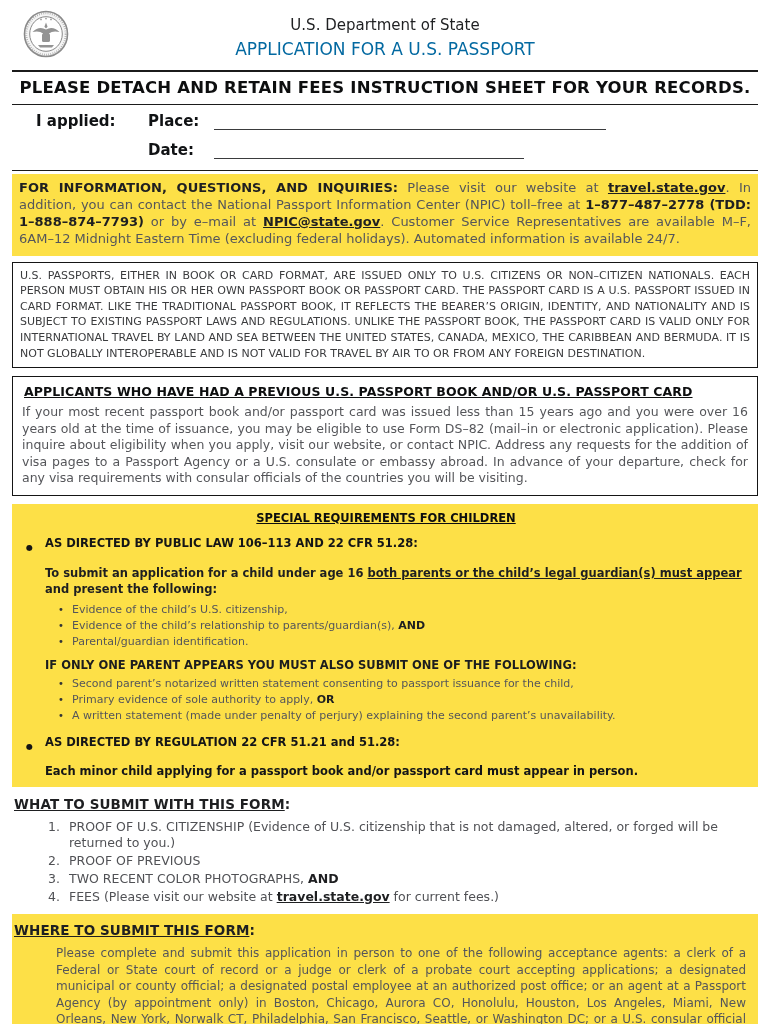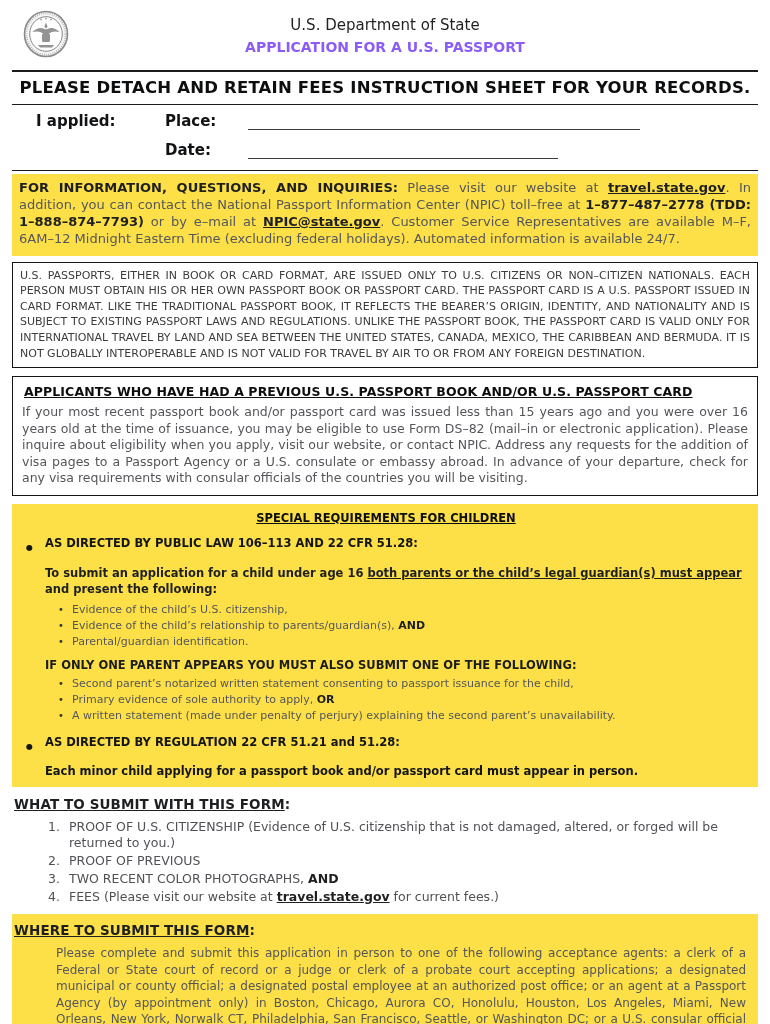--- a/index.html
+++ b/index.html
@@ -16,30 +16,30 @@
   .u { text-decoration:underline; }
   .dk { color:#1e1f21; }
   .just { text-align:justify; }
   .yellow { background:#fde047; }
 
   
   .hdr { position:relative; padding:4px 0 8px; min-height:62px; }
   .seal { position:absolute; left:10px; top:1px; width:48px; height:50px; }
   .hdr-titles { text-align:center; padding-top:4px; }
   .agency { font-size:15px; color:#1f2022; margin-bottom:5px; }
-  .form-title { font-size:14px; font-weight:bold; color:#8b5cf6; }
+  .form-title { font-size:17px; font-weight:normal; color:#0369a1; }
 
   .rule { border-top:2px solid #1b1b1b; }
   .rule.thin { border-top-width:1.5px; }
 
   .detach { font-size:16.5px; font-weight:bold; color:#0d0e0f; text-align:center; padding:6px 0 7px; letter-spacing:.2px; }
 
   
   .applied { padding:7px 0 0 24px; font-size:15px; color:#101214; }
-  .arow { display:flex; align-items:flex-end; margin-bottom:11px;gap:17px; }
+  .arow { display:flex; align-items:flex-end; margin-bottom:11px; }
   .ilabel { font-weight:bold; width:112px; flex:none; }
   .flabel { font-weight:bold; width:66px; flex:none; }
   .bline { border-bottom:1.5px solid #3a3b3d; height:16px; display:inline-block; }
   .place-line { width:392px; }
   .date-line { width:310px; }
 
   
   .info-box { margin-top:3px; padding:6px 7px 8px; }
   .info-box p { font-size:13px; line-height:1.3; }
 

